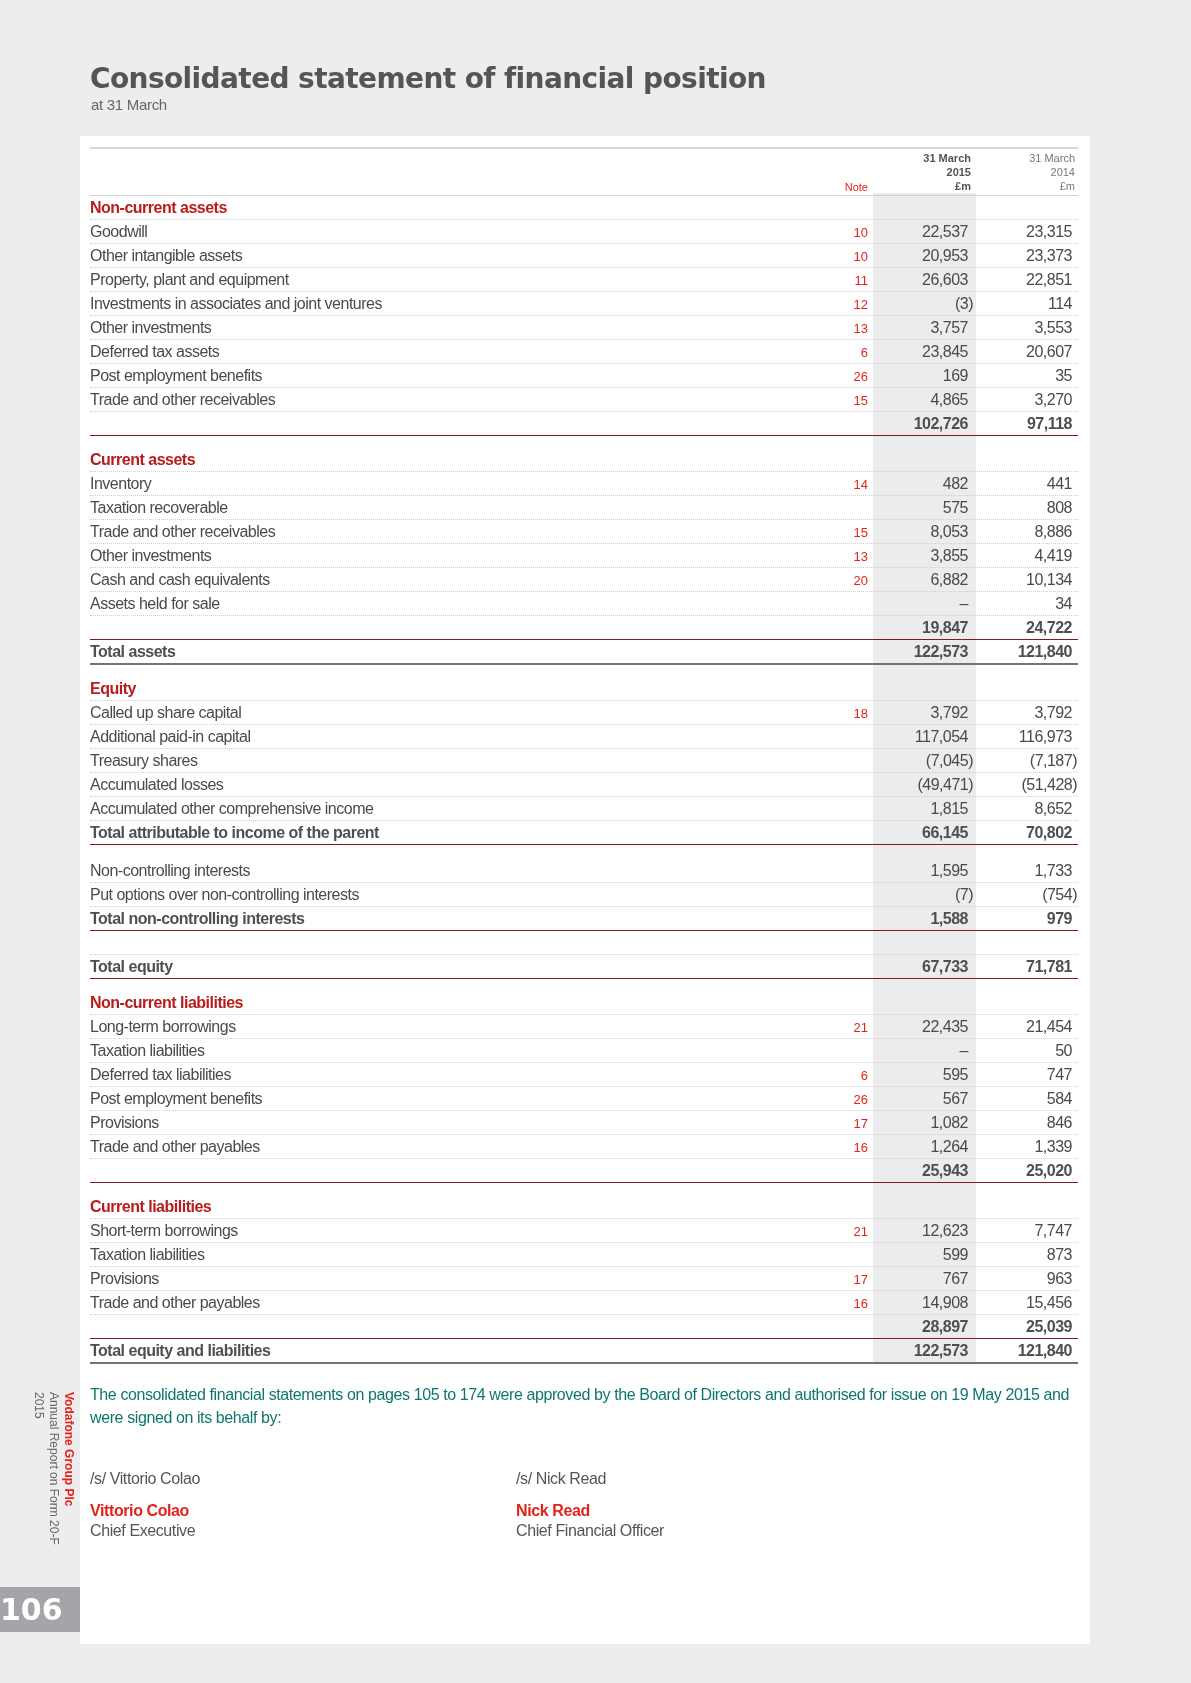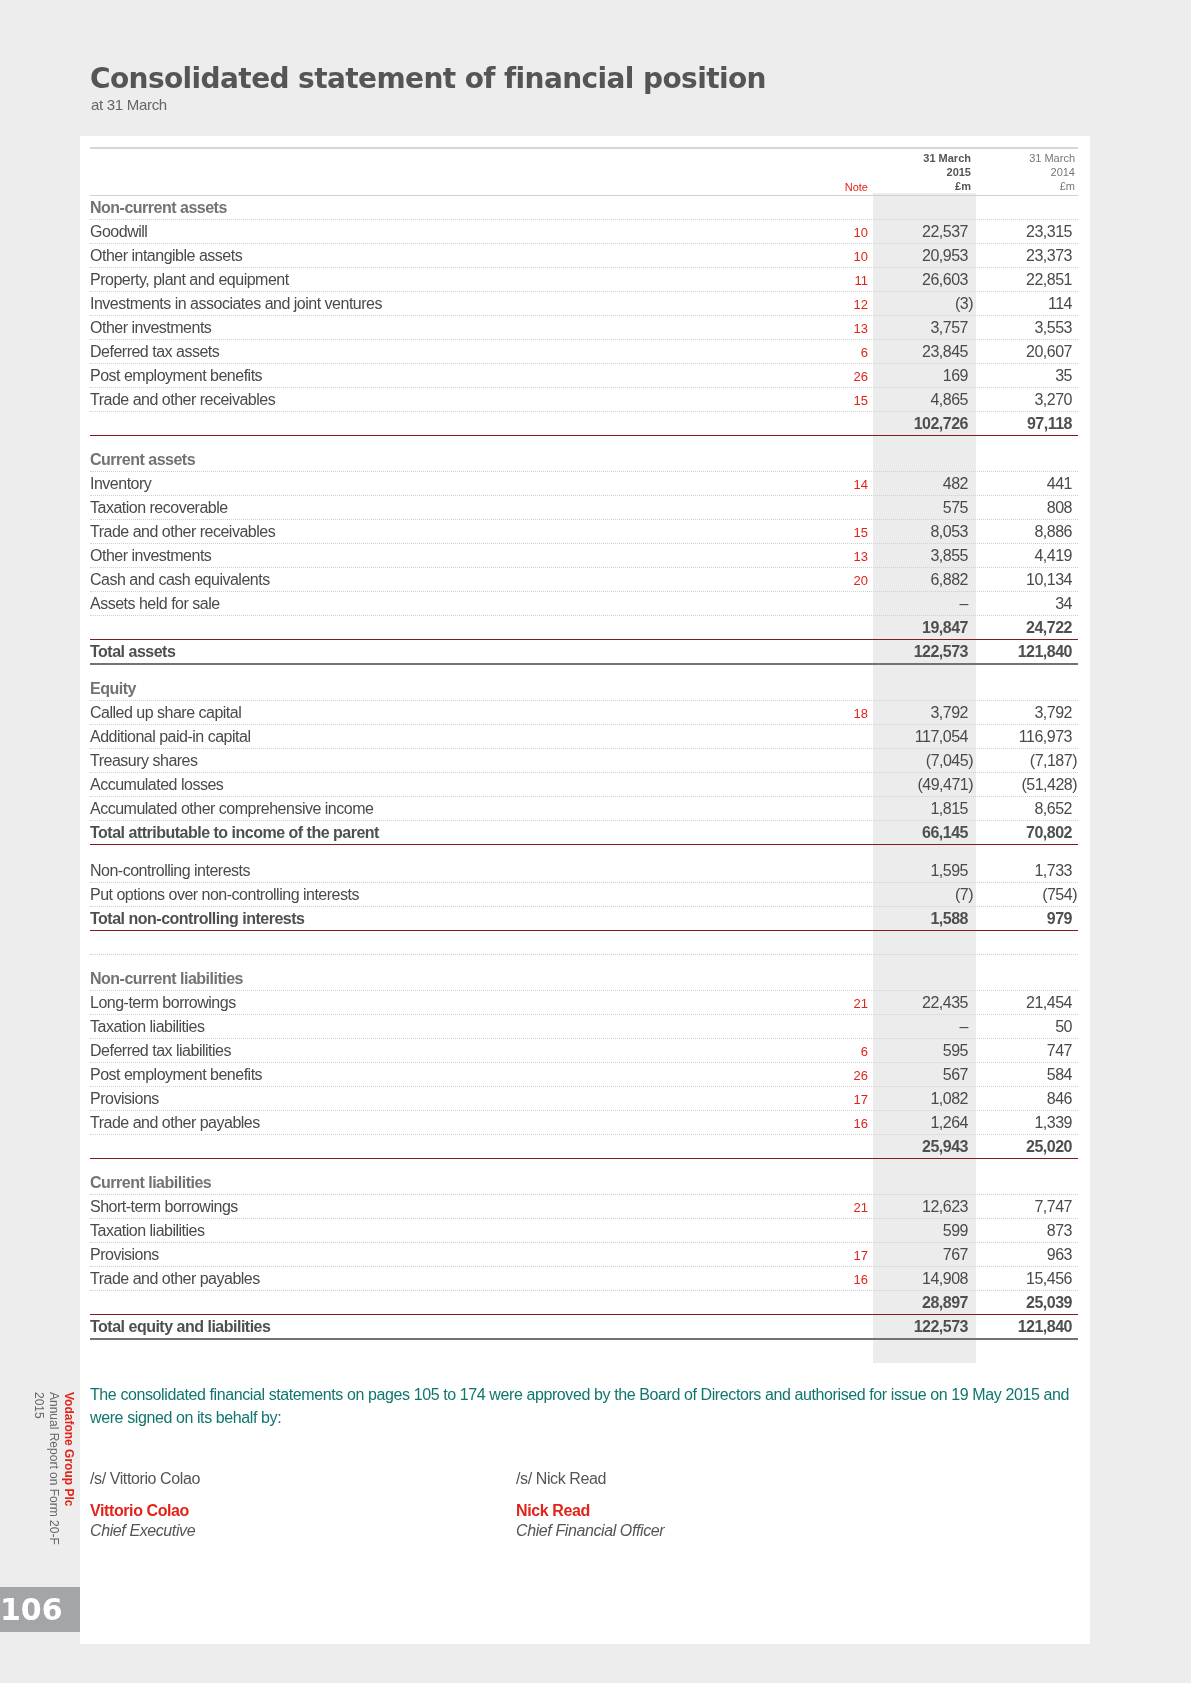--- a/index.html
+++ b/index.html
@@ -38,38 +38,38 @@
   }
   .hdr .c15, .hdr .c14 {
     position:absolute; bottom:2px; text-align:right; font-size:11px; line-height:14px;
   }
   .hdr .c15 { right:107px; font-weight:bold; color:#555; }
   .hdr .c14 { right:3px; color:#777; }
   .row {
     position:relative; height:23px; border-bottom:1px dotted #cfcfcf;
     font-size:16px; line-height:24px; letter-spacing:-0.5px;
   }
-  .row.section { font-weight:bold; color:#737373; }
+  .row.section { font-weight:bold; color:#b91c1c; }
   .row.total { font-weight:bold; color:#4f4f4f; border-bottom:1px solid #7f1d1d; }
   .row.grand { border-bottom:2px solid #737373; }
   .row .label { position:absolute; left:0; top:0; white-space:nowrap; }
   .row .note { position:absolute; right:210px; top:1px; font-size:13px; color:#e2231a; letter-spacing:0; }
   .row .v15 { position:absolute; right:110px; top:0; text-align:right; }
   .row .v14 { position:absolute; right:6px; top:0; text-align:right; }
   .row .paren { margin-right:-5px; }
   .gap { height:12px; }
   .gap-lg { height:14px; }
   .statement {
     position:absolute; left:90px; top:1383px; width:980px;
     font-size:16px; line-height:23px; color:#0f766e; letter-spacing:-0.4px;
   }
   .sig { position:absolute; font-size:16px; letter-spacing:-0.4px; }
   .sig .s { color:#555; }
   .sig .n { color:#e2231a; font-weight:bold; margin-top:14px; }
-  .sig .r { color:#555; margin-top:2px;font-style:italic; }
+  .sig .r { color:#555; margin-top:2px; }
   .side {
     position:absolute; left:36px; top:1392px; width:40px; height:176px;
   }
   .side-inner {
     position:absolute; left:0; top:0; width:176px; height:40px;
     transform-origin:0 0; transform:translate(40px,0) rotate(90deg);
     font-size:12px; line-height:15px;
   }
   .side .co { color:#e2231a; font-weight:bold; }
   .side .rep { color:#666; }
@@ -260,20 +260,25 @@
       <span class="label">Put options over non-controlling interests</span>
       <span class="v15 paren">(7)</span>
       <span class="v14 paren">(754)</span>
     </div>
   <div class="row total">
       <span class="label">Total non-controlling interests</span>
       <span class="v15">1,588</span>
       <span class="v14">979</span>
     </div>
   <div class="row"></div>
+  <div class="row total">
+      <span class="label">Total equity</span>
+      <span class="v15">67,733</span>
+      <span class="v14">71,781</span>
+    </div>
   <div class="gap"></div>
 
   <div class="row section">
       <span class="label">Non-current liabilities</span>
     </div>
   <div class="row">
       <span class="label">Long-term borrowings</span>
       <span class="note">21</span>
       <span class="v15">22,435</span>
       <span class="v14">21,454</span>

